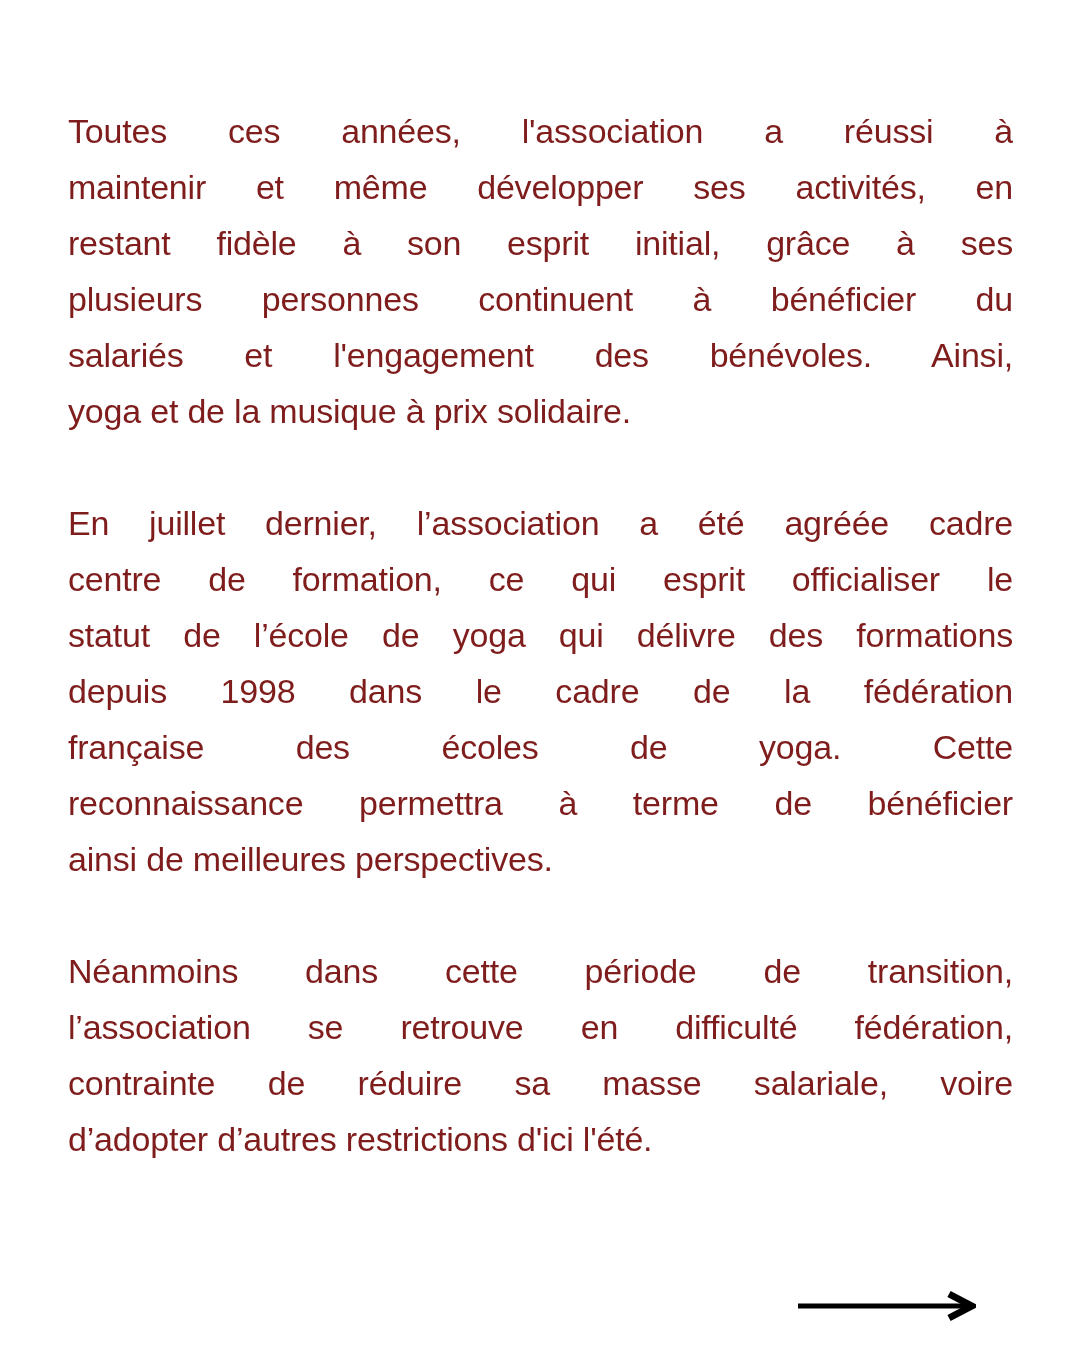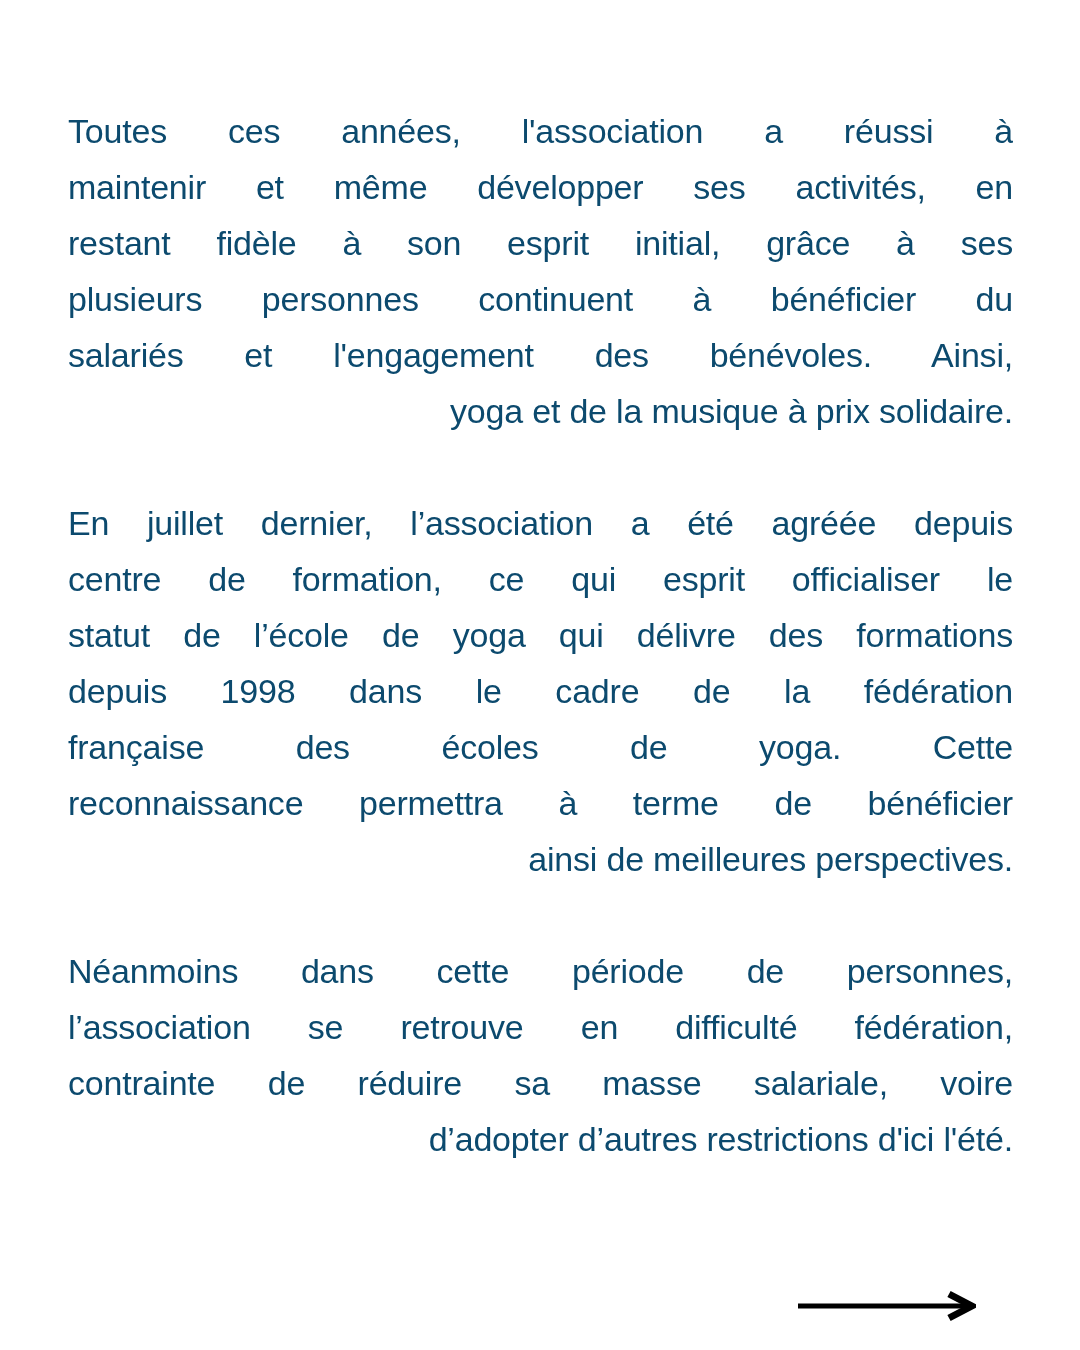--- a/index.html
+++ b/index.html
@@ -13,42 +13,42 @@
     height: 1350px;
     background: #ffffff;
     overflow: hidden;
     font-family: "Liberation Sans", sans-serif;
   }
   .content {
     position: absolute;
     left: 68px;
     top: 103px;
     width: 945px;
-    color: #0c4a6e;
+    color: #7f1d1d;
     font-size: 34px;
     line-height: 56px;
     letter-spacing: -0.2px;
   }
   .para + .para { margin-top: 56px; }
   .tline {
     height: 56px;
     overflow: hidden;
   }
   .tline.just {
     text-align: justify;
     text-align-last: justify;
   }
   
   .tline.just::after {
     content: "";
     display: inline-block;
     width: 100%;
     height: 0;
   }
-  .tline.last { text-align: right; }
+  .tline.last { text-align: left; }
   .next-arrow {
     position: absolute;
     left: 796px;
     top: 1287px;
     width: 180px;
     height: 38px;
   }
 </style>
 </head>
 <body>
@@ -59,30 +59,30 @@
 
   <div class="para">
         <div class="tline just">Toutes ces années, l'association a réussi à</div>
         <div class="tline just">maintenir et même développer ses activités, en</div>
         <div class="tline just">restant fidèle à son esprit initial, grâce à ses</div>
         <div class="tline just">plusieurs personnes continuent à bénéficier du</div>
         <div class="tline just">salariés et l'engagement des bénévoles. Ainsi,</div>
         <div class="tline last">yoga et de la musique à prix solidaire.</div>
       </div>
       <div class="para">
-        <div class="tline just">En juillet dernier, l’association a été agréée depuis</div>
+        <div class="tline just">En juillet dernier, l’association a été agréée cadre</div>
         <div class="tline just">centre de formation, ce qui esprit officialiser le</div>
         <div class="tline just">statut de l’école de yoga qui délivre des formations</div>
         <div class="tline just">depuis 1998 dans le cadre de la fédération</div>
         <div class="tline just">française des écoles de yoga. Cette</div>
         <div class="tline just">reconnaissance permettra à terme de bénéficier</div>
         <div class="tline last">ainsi de meilleures perspectives.</div>
       </div>
       <div class="para">
-        <div class="tline just">Néanmoins dans cette période de personnes,</div>
+        <div class="tline just">Néanmoins dans cette période de transition,</div>
         <div class="tline just">l’association se retrouve en difficulté fédération,</div>
         <div class="tline just">contrainte de réduire sa masse salariale, voire</div>
         <div class="tline last">d’adopter d’autres restrictions d'ici l'été.</div>
       </div>
     </div>
 
   <svg class="next-arrow" viewBox="0 0 180 38" xmlns="http://www.w3.org/2000/svg" aria-hidden="true">
     <line x1="2" y1="19" x2="170" y2="19" stroke="#000000" stroke-width="5"></line>
     <polyline points="153,7 176,19 153,31" fill="none" stroke="#000000" stroke-width="7" stroke-linejoin="miter"></polyline>
   </svg>

